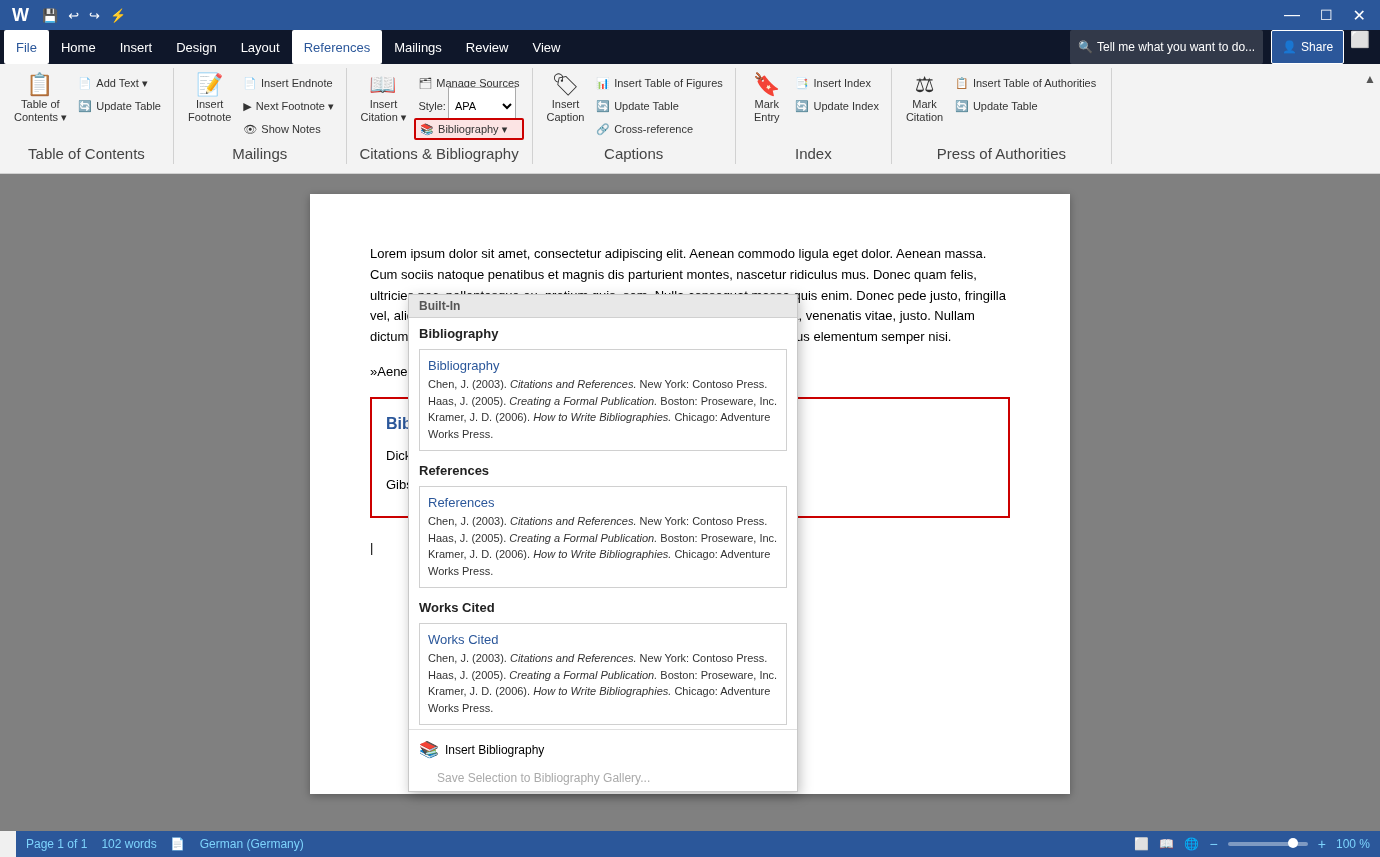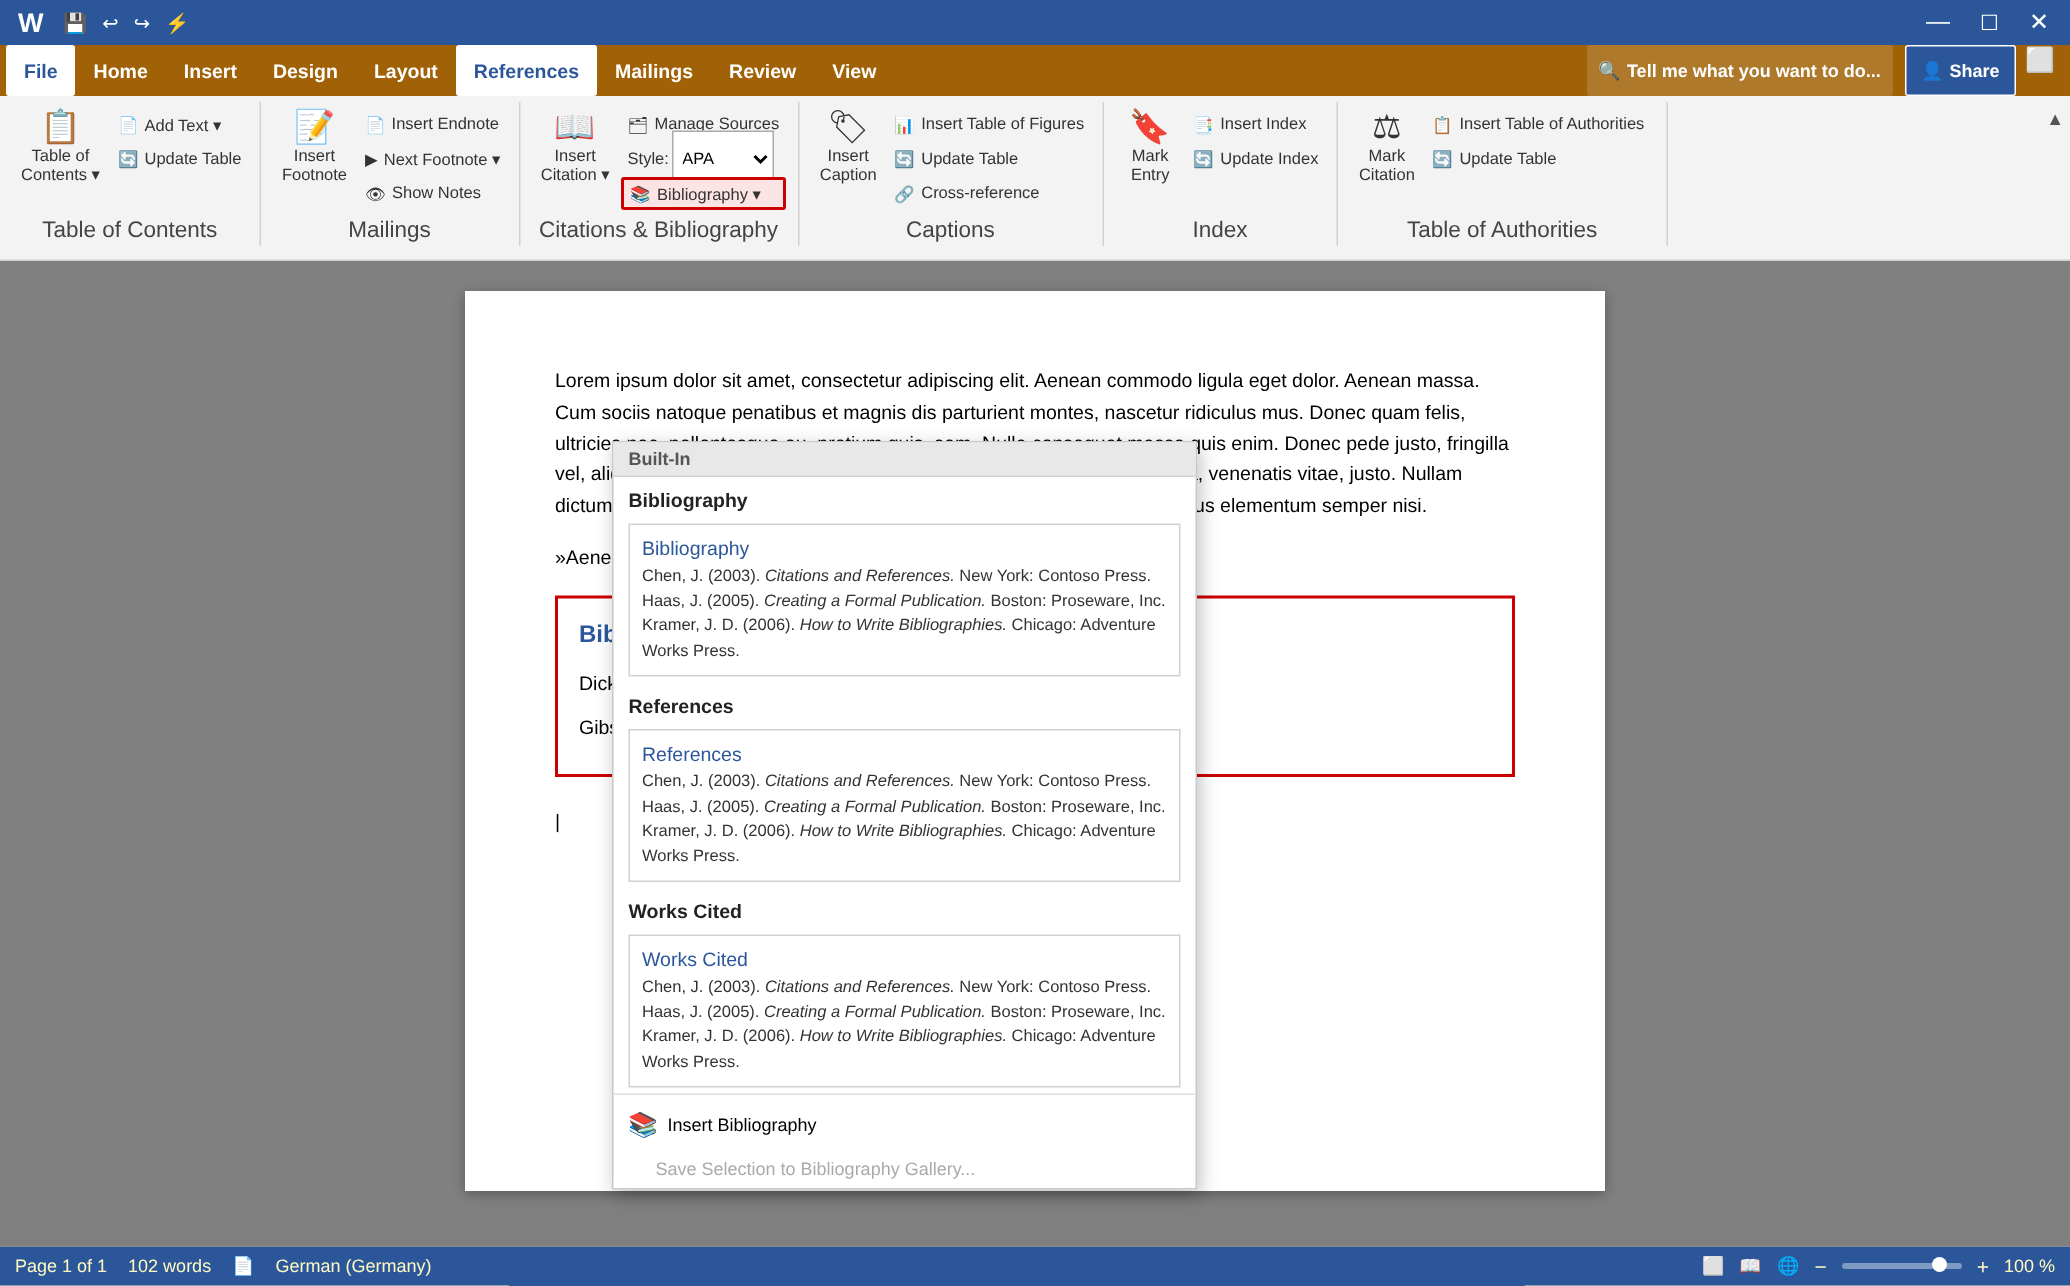--- a/index.html
+++ b/index.html
@@ -16,26 +16,25 @@
       color: white;
     }
     .titlebar-left { display: flex; align-items: center; gap: 6px; }
     .titlebar-title { flex: 1; text-align: center; font-size: 12px; color: white; }
     .titlebar-controls { display: flex; gap: 8px; align-items: center; }
     .quickaccess { display: flex; gap: 4px; }
     .qa-btn { font-size: 13px; cursor: pointer; color: white; padding: 2px 3px; }
 
     
     .menubar {
-      background: #a16207;
+      background: #0f172a;
       height: 34px;
       display: flex;
       align-items: stretch;
       padding: 0 4px;
-      font-weight: bold;
     }
     .menu-item {
       padding: 0 12px;
       color: white;
       display: flex;
       align-items: center;
       font-size: 13px;
       cursor: pointer;
       border-radius: 2px;
     }
@@ -209,23 +208,24 @@
 
     .quote-text { margin-bottom: 14px; }
 
     
     .statusbar {
       background: #2b579a;
       height: 26px;
       display: flex;
       align-items: center;
       padding: 0 10px;
-      color: #fef9c3;
+      color: #7dd3fc;
       font-size: 12px;
       gap: 14px;
+      margin-left: 16px;
     }
     .statusbar-right {
       margin-left: auto;
       display: flex;
       align-items: center;
       gap: 10px;
     }
     .zoom-track {
       width: 80px;
       height: 4px;
@@ -475,21 +475,21 @@
           <div class="ribbon-btn-small">
             <span>📋</span>
             <span>Insert Table of Authorities</span>
           </div>
           <div class="ribbon-btn-small">
             <span>🔄</span>
             <span>Update Table</span>
           </div>
         </div>
       </div>
-      <div class="ribbon-group-label">Table of Authorities</div>
+      <div class="ribbon-group-label">Press of Authorities</div>
     </div>
 
     <div style="margin-left:auto;padding:4px;">
       <span style="font-size:12px;color:#555;">▲</span>
     </div>
   </div>
 
   <div class="content-area" style="position:relative;">
 
     <div class="doc-area">

